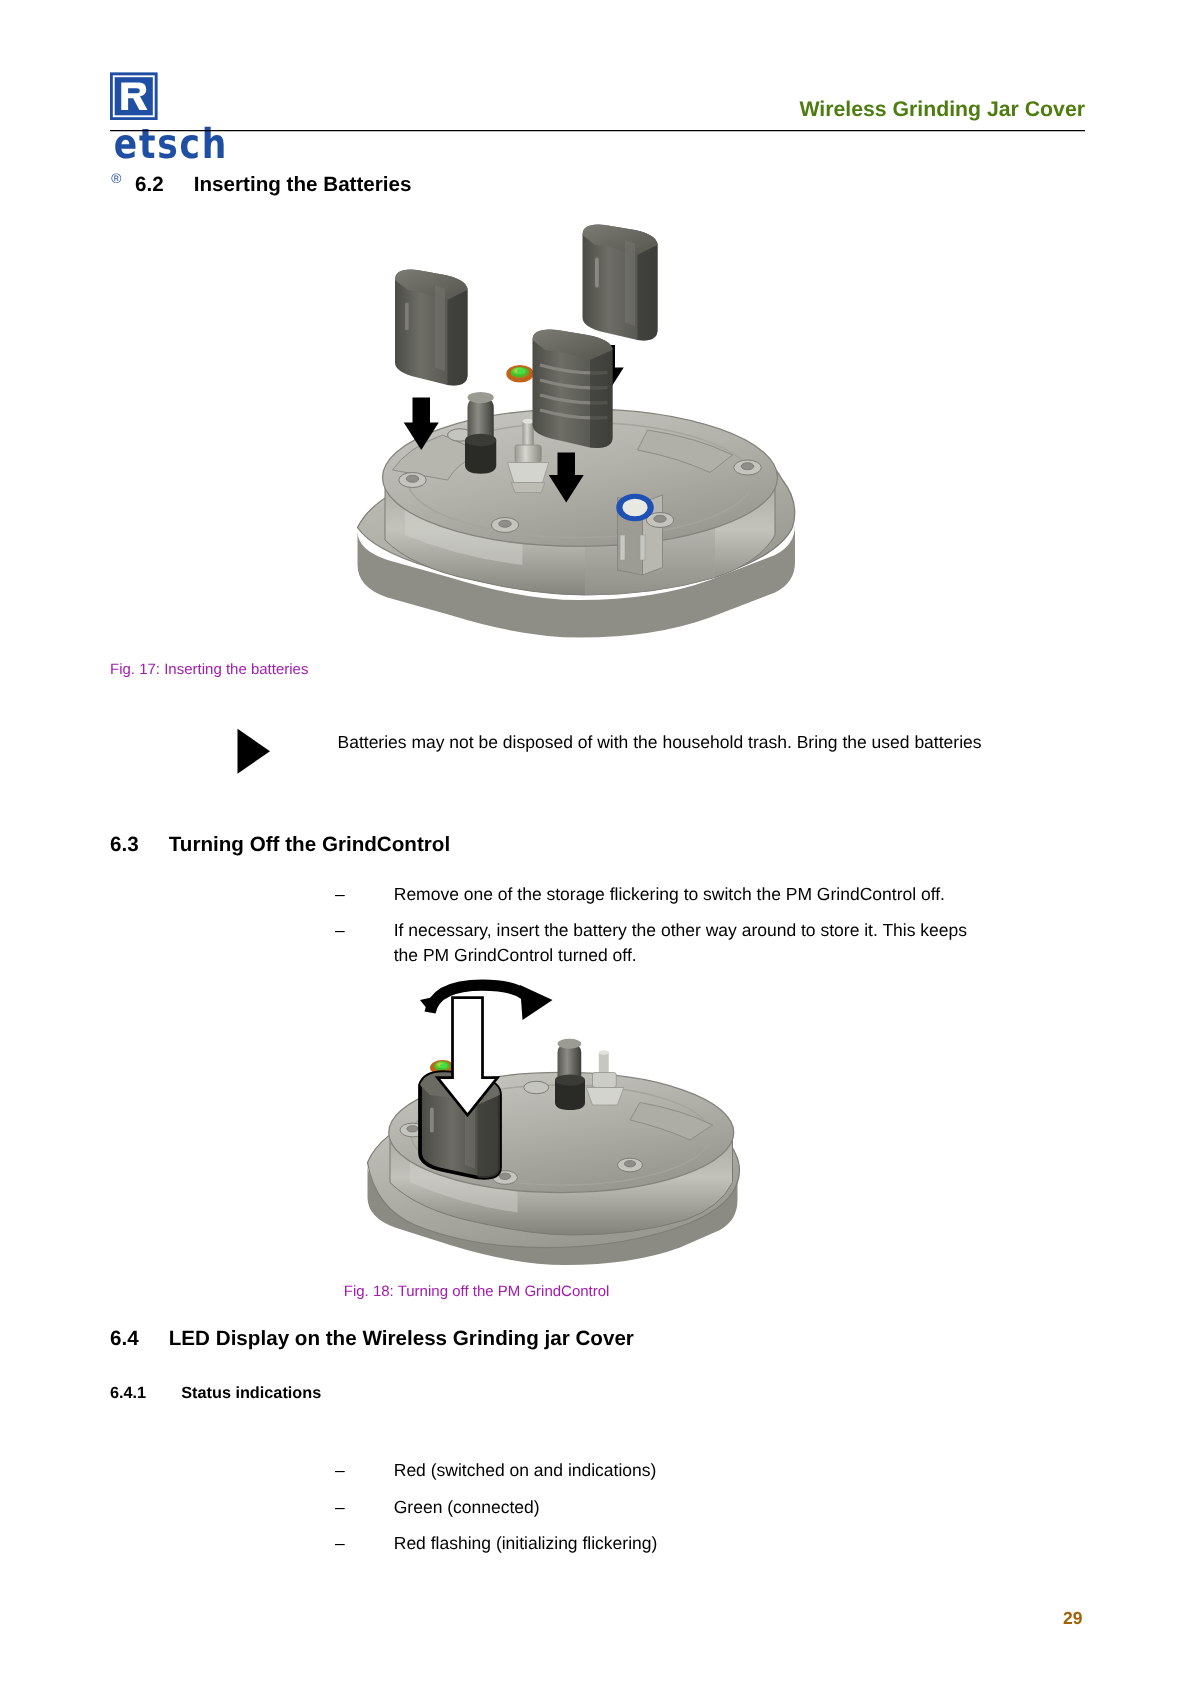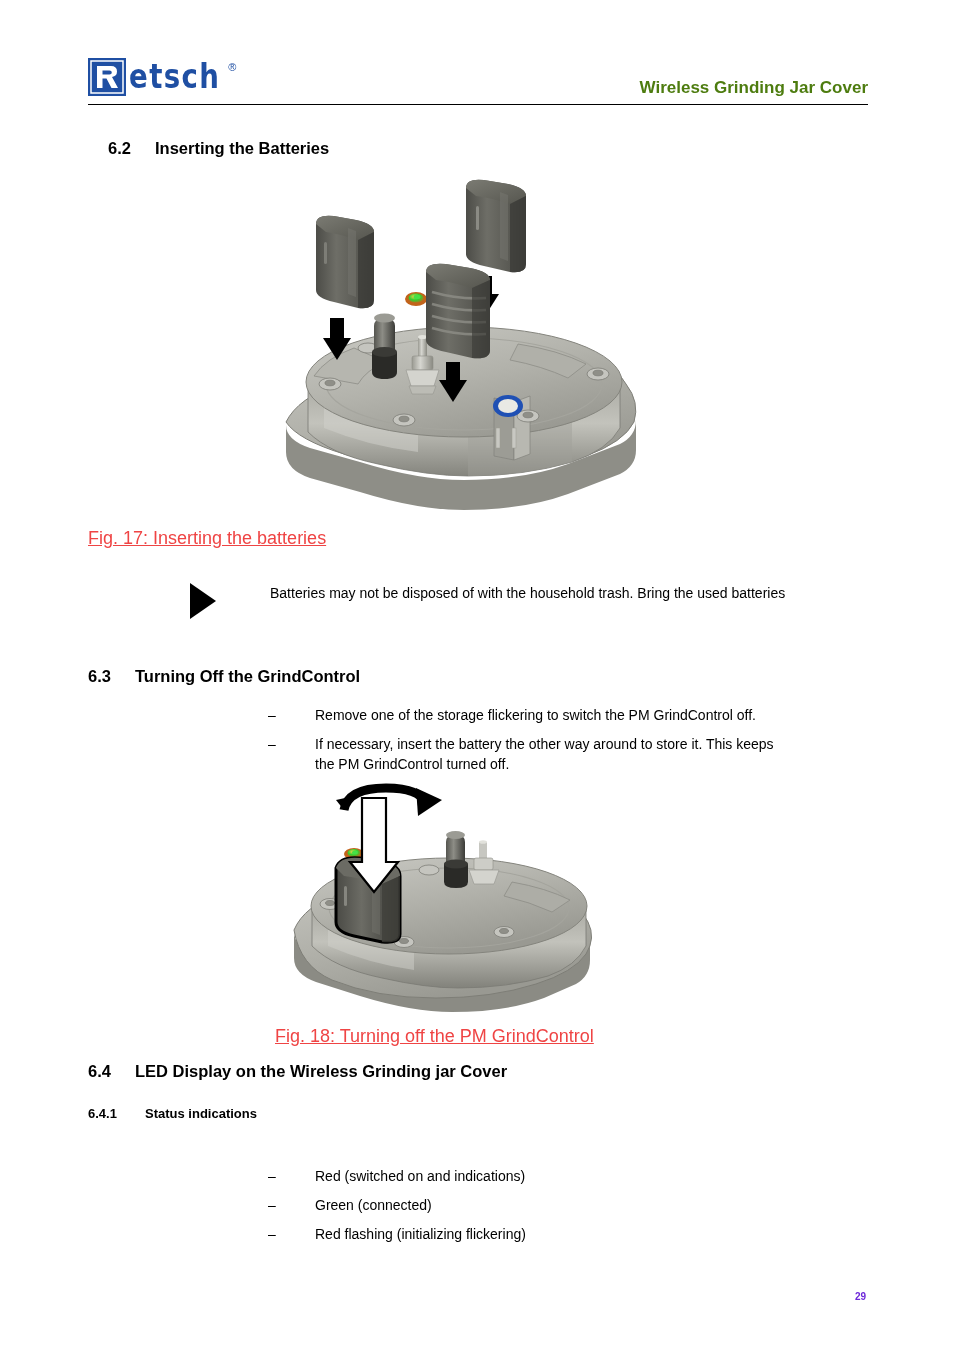--- a/index.html
+++ b/index.html
@@ -27,20 +27,21 @@
     width: 780px;
     height: 50px;
   }
   .logo {
     position: absolute;
     left: 0;
     top: 0;
     height: 40px;
     display: flex;
     align-items: flex-start;
+    flex-direction: column;
   }
   .logo-r {
     width: 38px;
     height: 38px;
     background: #1f4fa3;
     position: relative;
     display: inline-block;
   }
   .logo-r svg { display: block; }
   .logo-word {
@@ -95,24 +96,23 @@
     left: 88px;
     font-size: 13px;
     font-weight: bold;
     white-space: nowrap;
   }
   .h3 .num { display: inline-block; width: 57px; }
 
   
   .caption {
     position: absolute;
-    font-size: 18px;
-    color: #ef4444;
+    font-size: 12px;
+    color: #a21caf;
     white-space: nowrap;
-    text-decoration: underline;
   }
   .note {
     position: absolute;
     font-size: 14px;
     line-height: 20px;
     color: #000;
   }
   .tri {
     position: absolute;
     width: 0;
@@ -133,23 +133,23 @@
   }
   .dash-item .dash {
     position: absolute;
     left: 0;
     top: 0;
   }
   .pagenum {
     position: absolute;
     right: 88px;
     bottom: 48px;
-    font-size: 10px;
+    font-size: 14px;
     font-weight: bold;
-    color: #6d28d9;
+    color: #a16207;
   }
 
   
   .figure { position: absolute; }
 </style>
 </head>
 <body>
 
 <div class="page">
 

